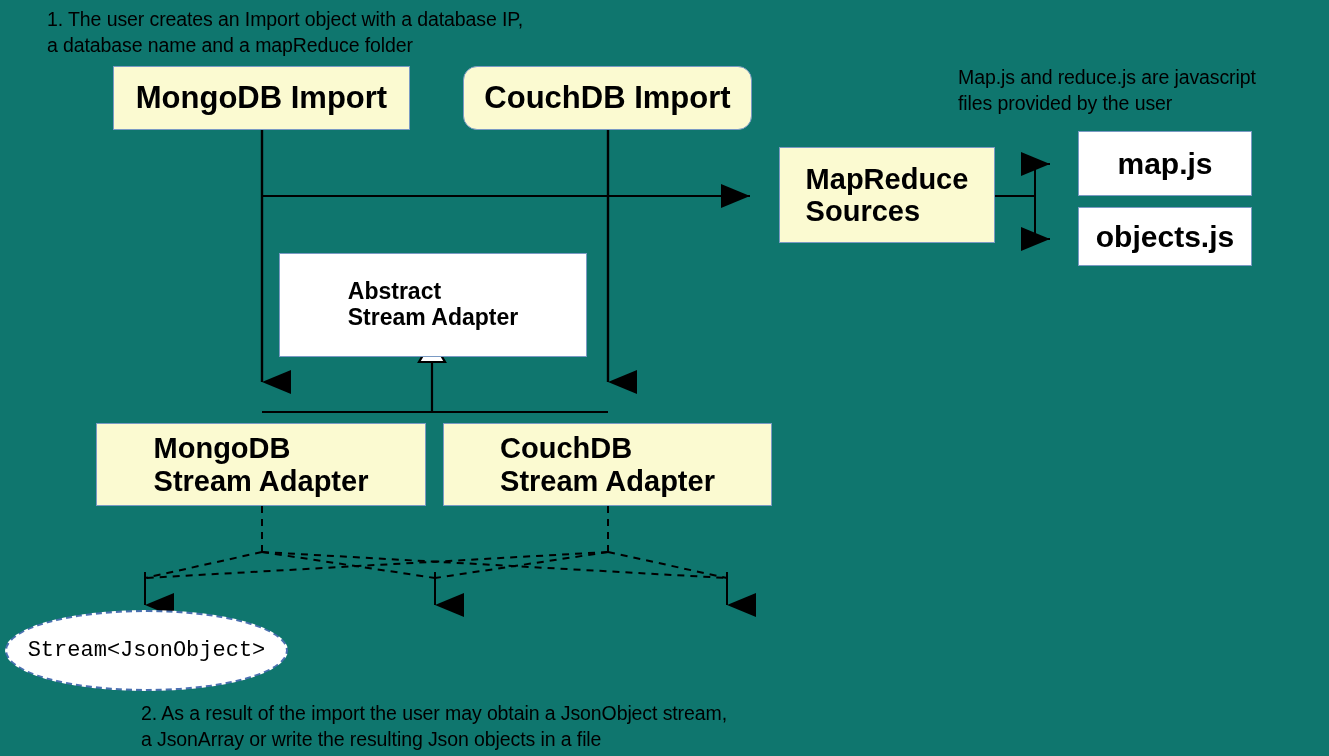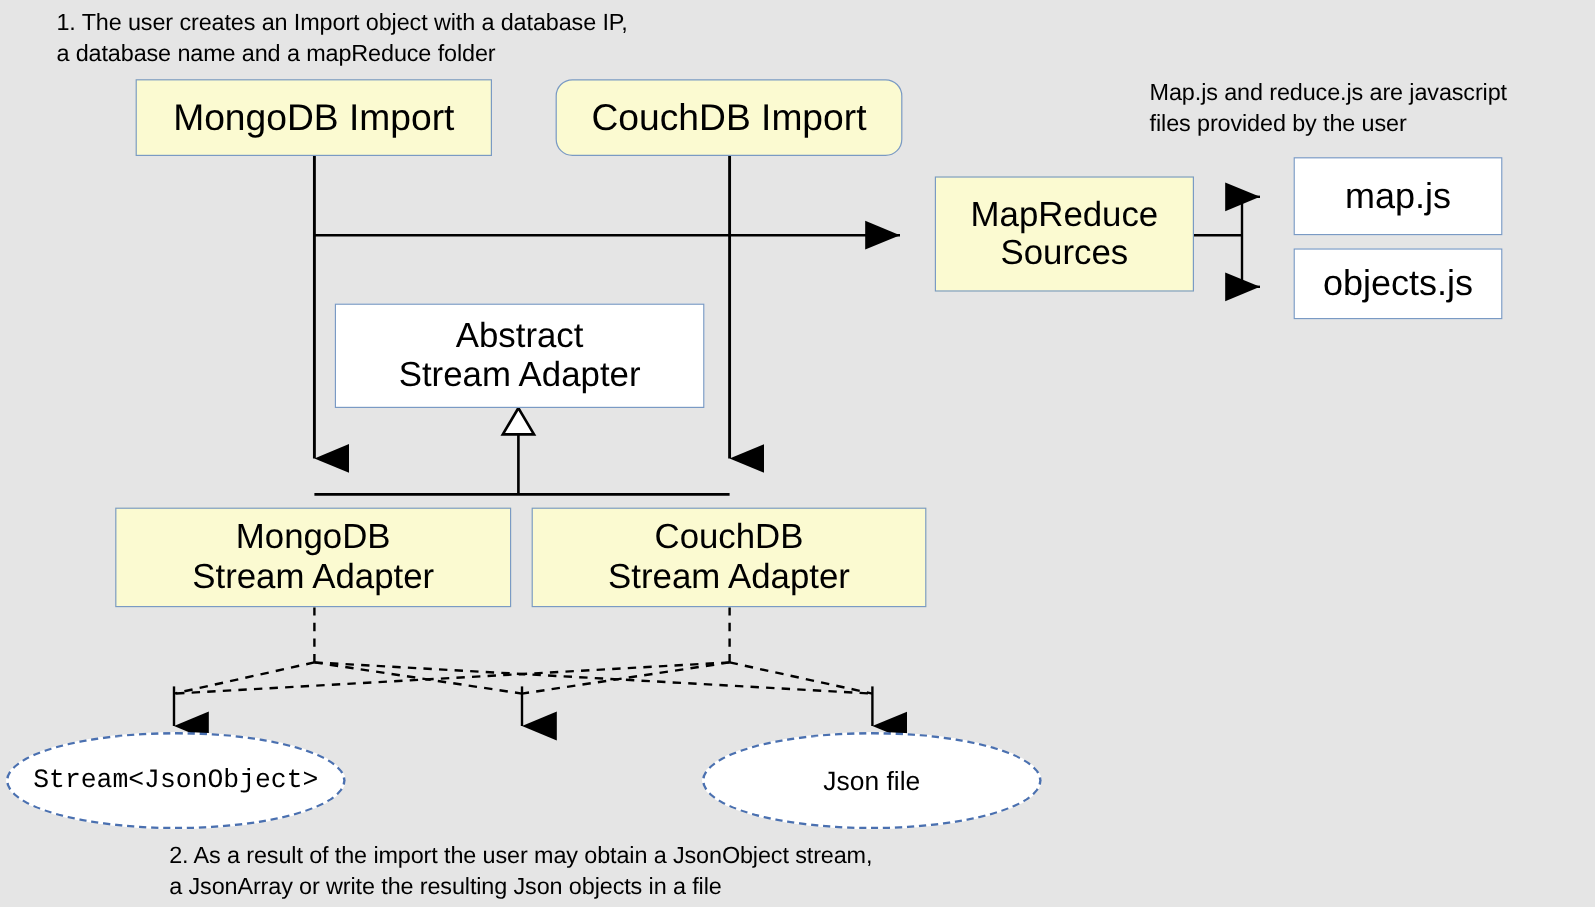--- a/index.html
+++ b/index.html
@@ -8,40 +8,39 @@
     background: #ffffff;
   }
   body {
     font-family: "Liberation Sans", sans-serif;
     color: #000000;
   }
   #stage {
     position: relative;
     width: 1329px;
     height: 756px;
-    background: #e5e5e5;
+    background: #0f766e;
     overflow: hidden;
   }
   .note {
     position: absolute;
     font-size: 19.5px;
     line-height: 26px;
     color: #000000;
     white-space: pre-line;
     letter-spacing: -0.1px;
   }
   .box {
     position: absolute;
     box-sizing: border-box;
     border: 1.6px solid #7a9ac4;
     display: flex;
     align-items: center;
     justify-content: center;
-    text-align: center;
-    font-weight: normal;
+    font-weight: bold;
     line-height: 1.12;
     color: #000000;
   }
   .box.yellow { background: #fbfad1; }
   .box.white  { background: #ffffff; }
   .ellipse {
     position: absolute;
     box-sizing: border-box;
     border: 2px dashed #4a70b0;
     border-radius: 50%;
@@ -135,27 +134,26 @@
 
   <div class="box yellow" style="left:463px; top:66px; width:289px; height:64px; font-size:31px;border-radius:14px;">CouchDB Import</div>
 
   <div class="box white" style="left:1078px; top:131px; width:174px; height:65px; font-size:30px;">map.js</div>
 
   <div class="box yellow" style="left:779px; top:147px; width:216px; height:96px; font-size:29px; white-space:pre-line;">MapReduce
 Sources</div>
 
   <div class="box white" style="left:1078px; top:207px; width:174px; height:59px; font-size:30px;">objects.js</div>
 
-  <div class="box white" style="left:279px; top:253px; width:308px; height:87px; font-size:29px; white-space:pre-line;">Abstract
+  <div class="box white" style="left:279px; top:253px; width:308px; height:104px; font-size:23px; white-space:pre-line;">Abstract
 Stream Adapter</div>
 
   <div class="box yellow" style="left:96px; top:423px; width:330px; height:83px; font-size:29px; white-space:pre-line;">MongoDB
 Stream Adapter</div>
 
   <div class="box yellow" style="left:443px; top:423px; width:329px; height:83px; font-size:29px; white-space:pre-line;">CouchDB
 Stream Adapter</div>
 
   <div class="ellipse" style="left:5px; top:610px; width:283px; height:81px;font-family:Liberation Mono, monospace;">Stream&lt;JsonObject&gt;</div>
 
 
-  <div class="ellipse" style="left:585px; top:610px; width:283px; height:81px;">Json file</div>
 
 </div>
 
 </body></html>

